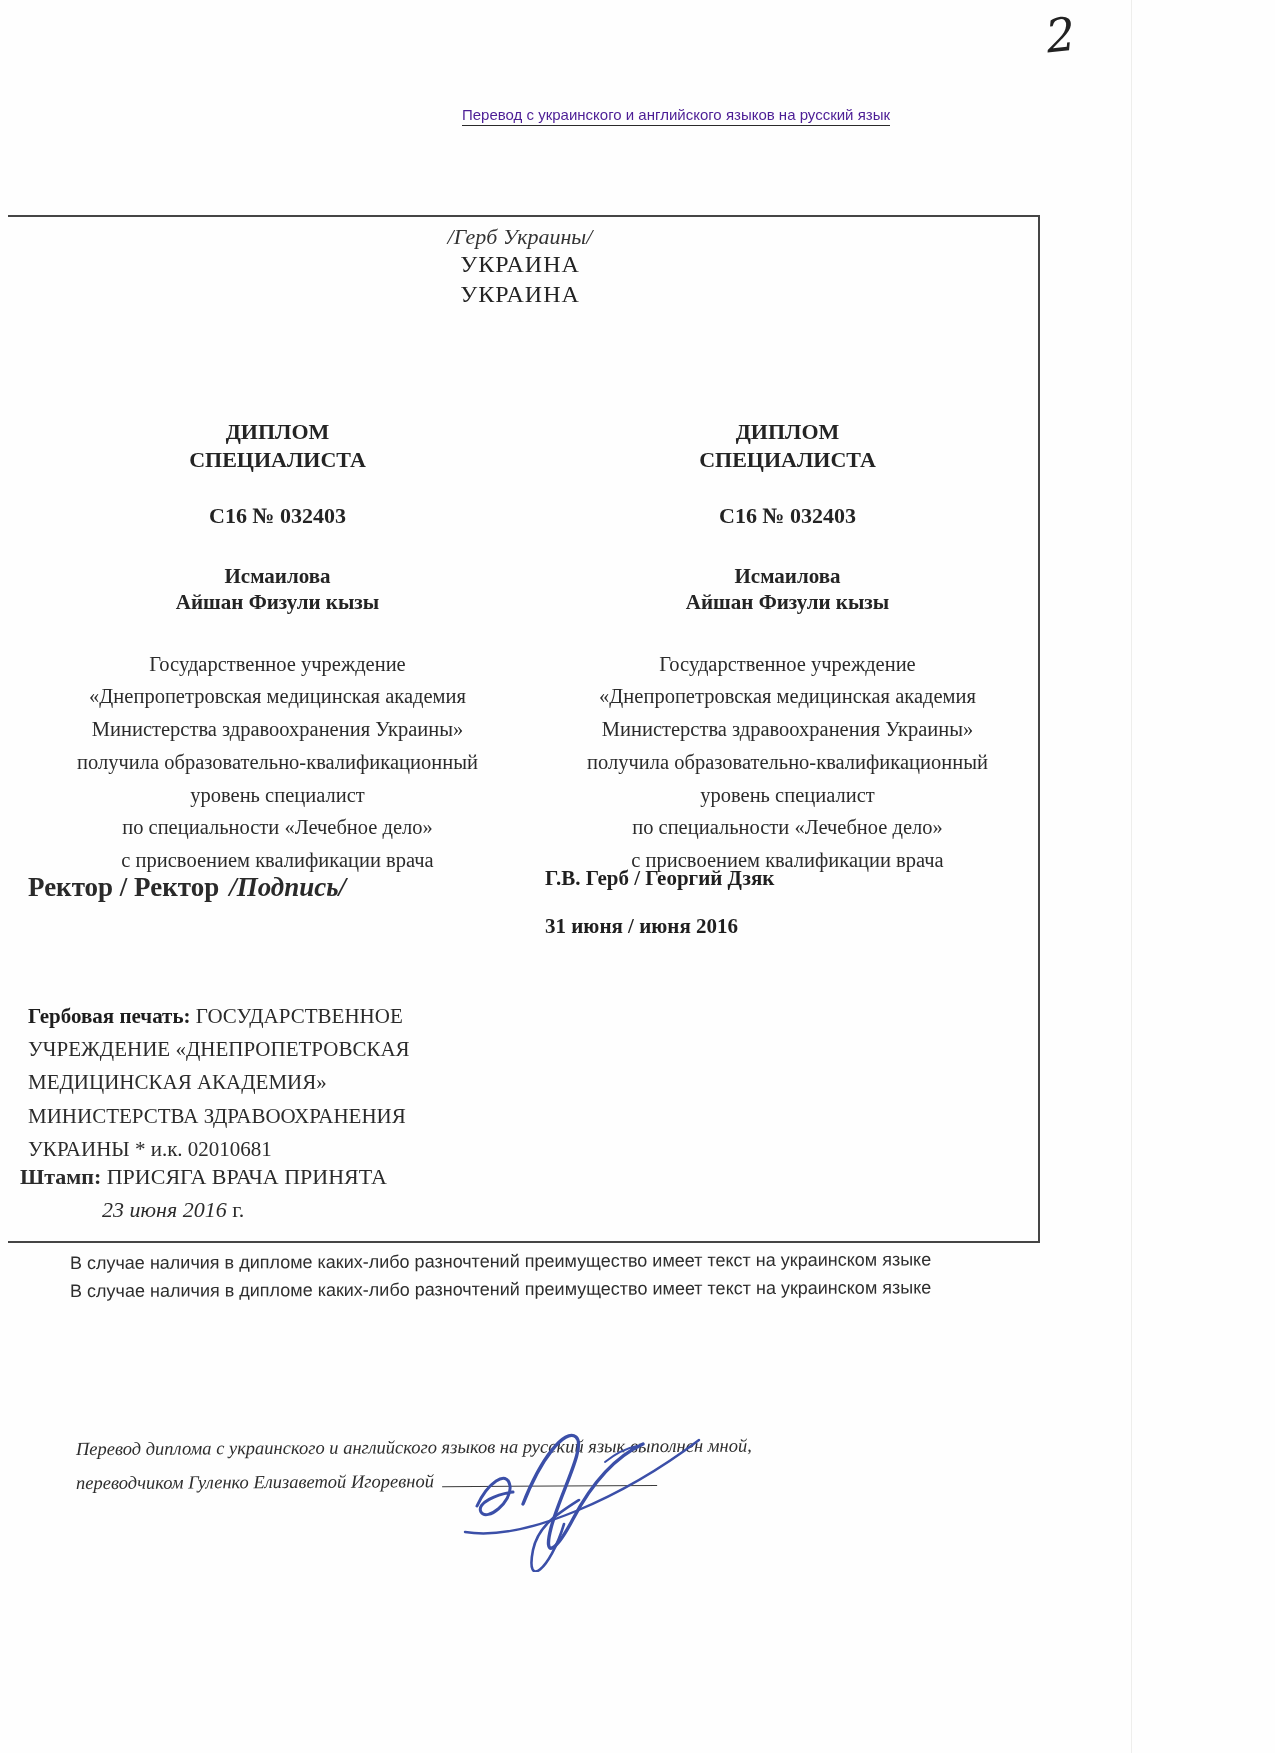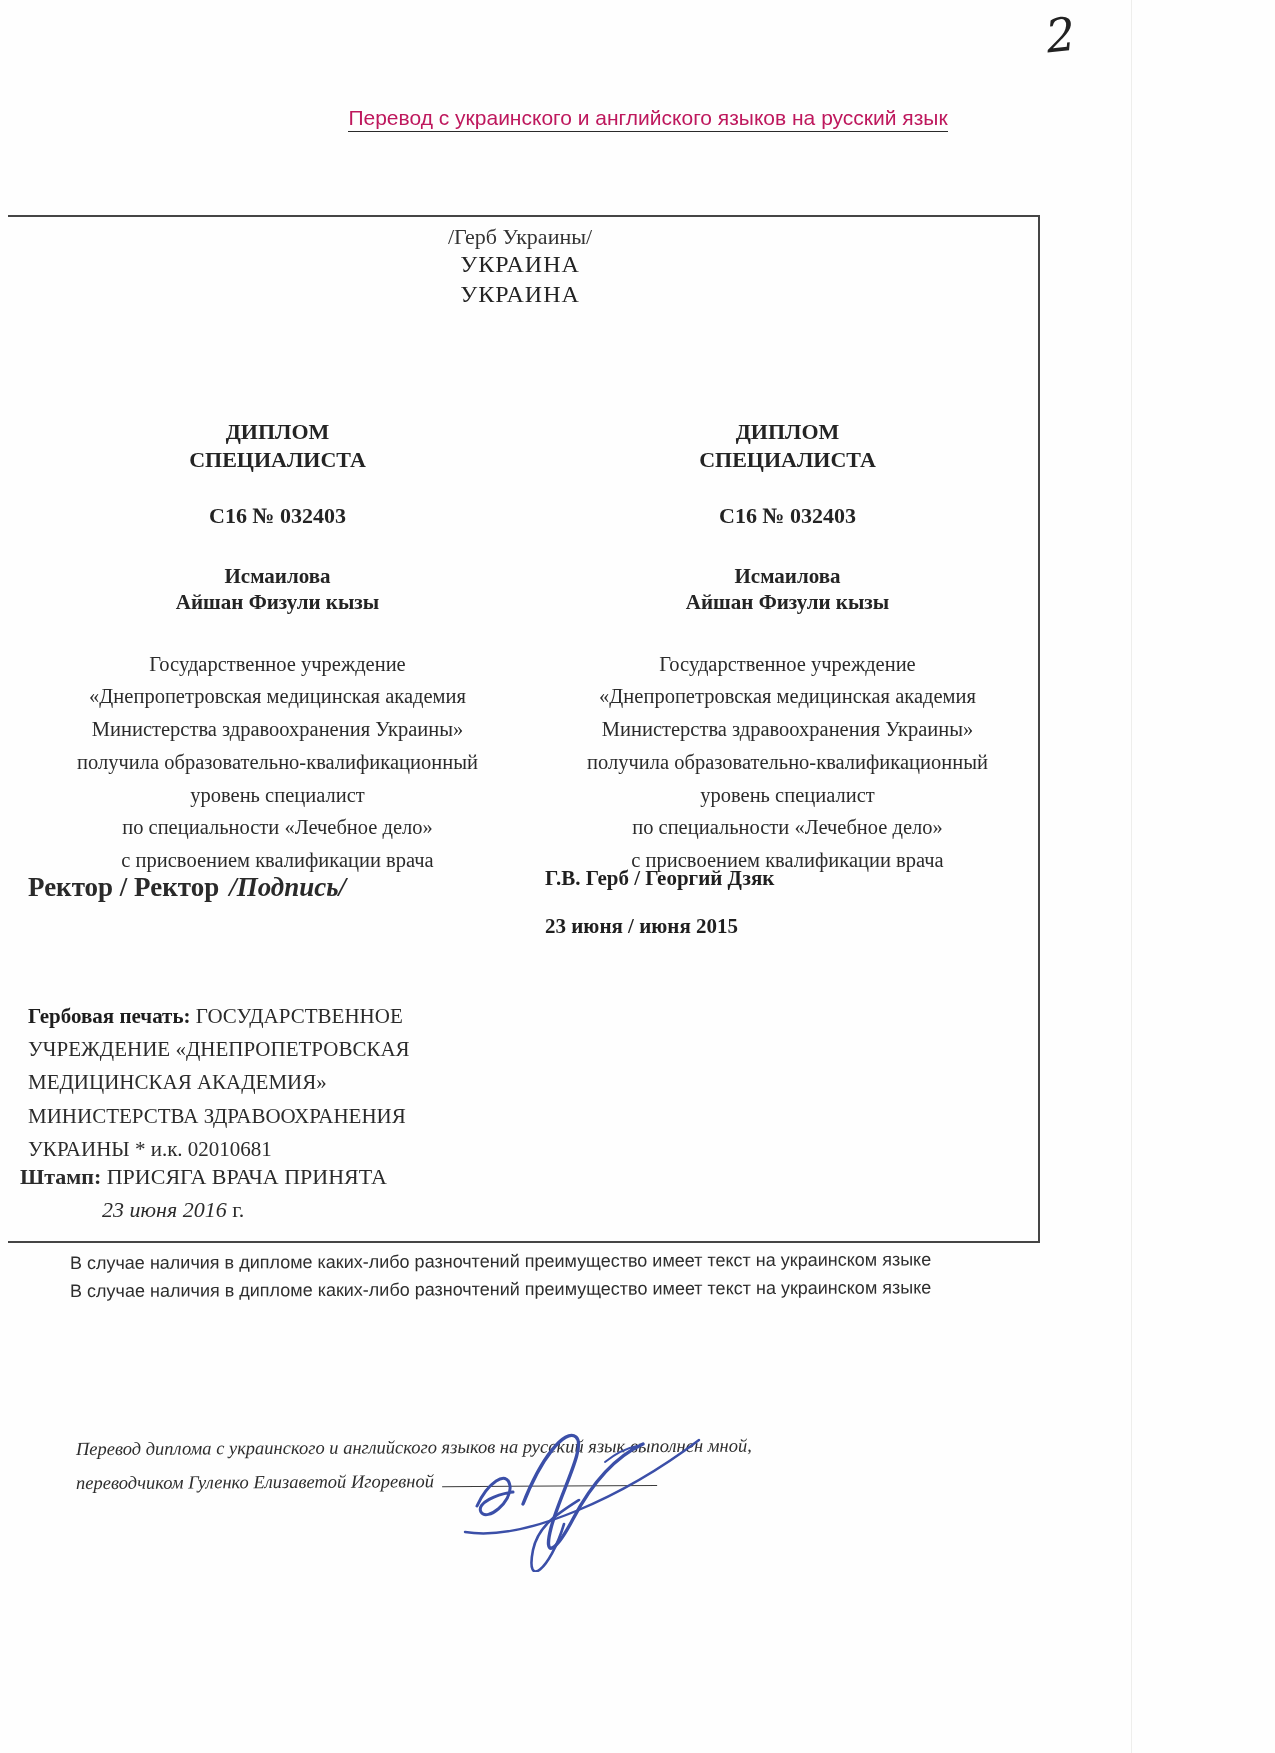--- a/index.html
+++ b/index.html
@@ -16,39 +16,39 @@
     position:absolute;left:1131px;top:0;width:1px;height:100%;
     background:#eeeeec;
   }
   .page-num{
     position:absolute;left:1046px;top:8px;
     font-family:"DejaVu Serif", serif;
     font-style:italic;font-size:46px;
     transform:rotate(-6deg);
   }
   .header-title{
-    position:absolute;left:318px;top:106px;width:660px;
+    position:absolute;left:346px;top:106px;width:660px;
     text-align:center;
     font-family:"Liberation Sans", sans-serif;
-    font-size:21px;color:#be185d;
+    font-size:15px;color:#4c1d95;
   }
   .header-title span{
     border-bottom:1.5px solid #2a2a2a;
     padding-bottom:2px;
   }
   .doc-box{
     position:absolute;left:8px;top:215px;width:1032px;height:1028px;
     border:2px solid #454545;border-left:none;
     box-sizing:border-box;
   }
   .heading-block{
     position:absolute;left:270px;top:224px;width:500px;
     text-align:center;color:#242424;
   }
-  .emblem-note{font-size:22px;line-height:1.2;color:#333;}
+  .emblem-note{font-style:italic;font-size:22px;line-height:1.2;color:#333;}
   .country{font-size:24px;line-height:1.22;letter-spacing:1px;}
   .col{
     position:absolute;top:418px;width:485px;
     text-align:center;color:#242424;
   }
   .col-left{left:35px;}
   .col-right{left:545px;}
   .col-title{font-weight:bold;font-size:22px;line-height:1.25;}
   .col-serial{font-weight:bold;font-size:22px;margin-top:30px;}
   .col-name{font-weight:bold;font-size:21px;line-height:1.25;margin-top:34px;}
@@ -159,21 +159,21 @@
       <div>по специальности «Лечебное дело»</div>
       <div>с присвоением квалификации врача</div>
     </div>
   </div>
 
   <div class="sig-left">
     <span>Ректор / Ректор</span><span class="podpis">/Подпись/</span>
   </div>
 
   <div class="sig-right-name">Г.В. Герб / Георгий Дзяк</div>
-  <div class="sig-right-date">23 июня / июня 2015</div>
+  <div class="sig-right-date">31 июня / июня 2016</div>
 
   <div class="seal-block">
     <b>Гербовая печать:</b>
     <span>ГОСУДАРСТВЕННОЕ УЧРЕЖДЕНИЕ «ДНЕПРОПЕТРОВСКАЯ МЕДИЦИНСКАЯ АКАДЕМИЯ» МИНИСТЕРСТВА ЗДРАВООХРАНЕНИЯ УКРАИНЫ * и.к. 02010681</span>
   </div>
 
   <div class="stamp-block">
     <div>
       <b>Штамп:</b>
       <span>ПРИСЯГА ВРАЧА ПРИНЯТА</span>

